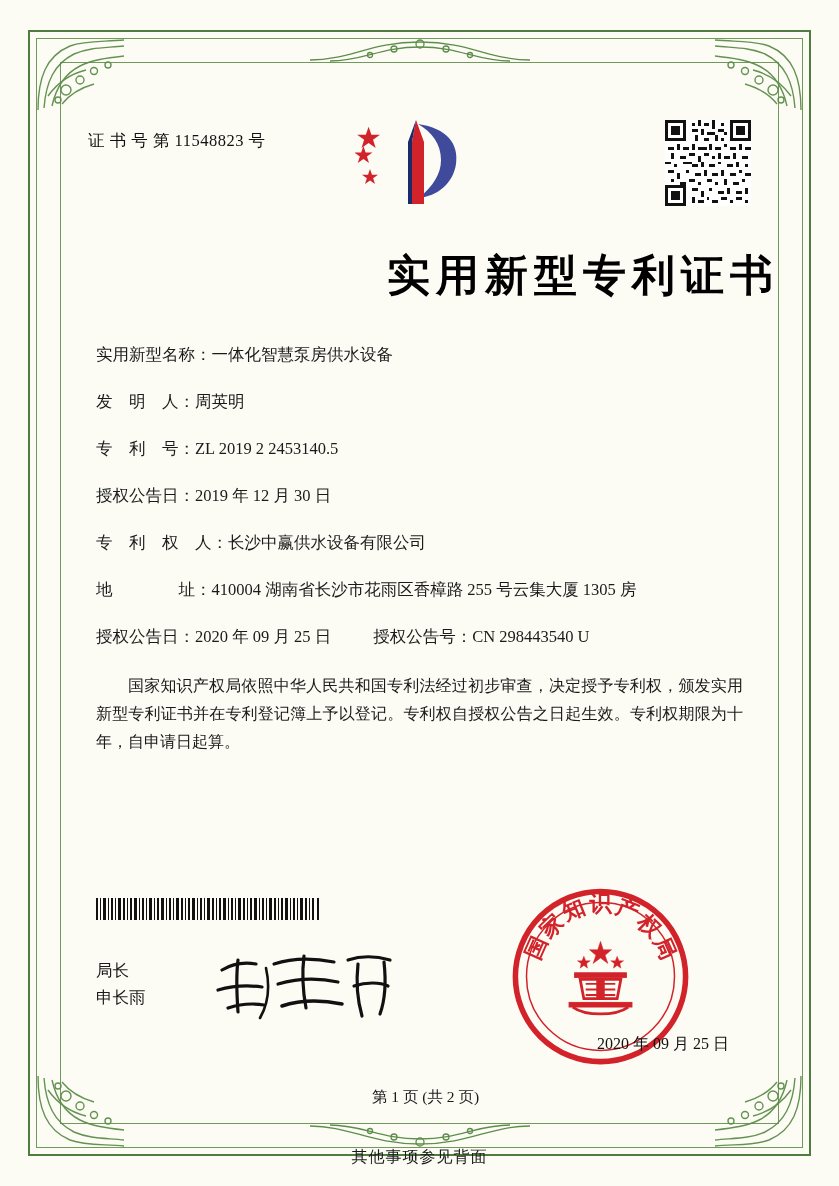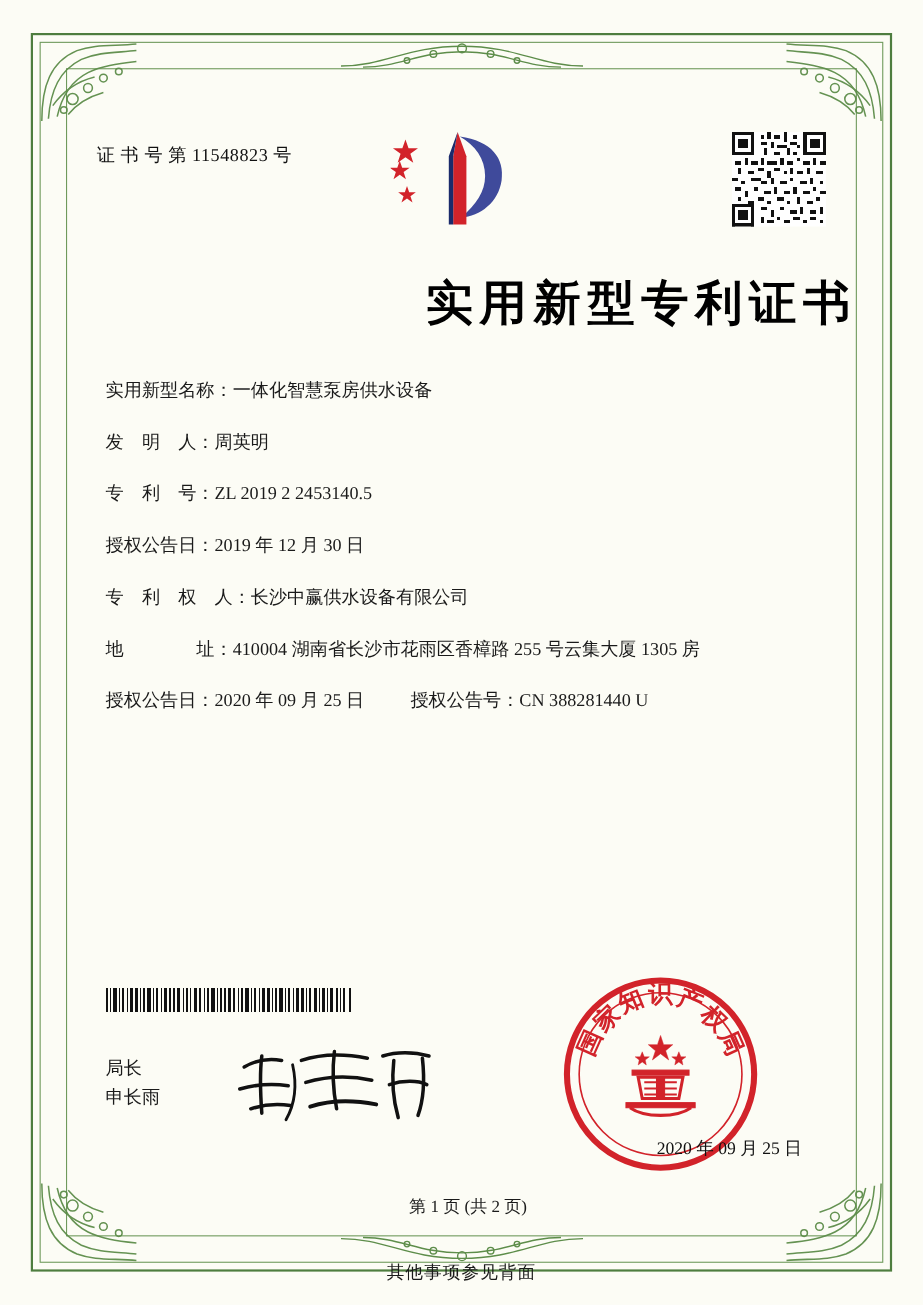--- a/index.html
+++ b/index.html
@@ -454,26 +454,27 @@
 
       <div class="field-row">
         <span class="field-label">地　　　　址：</span>
         <span class="field-value">410004 湖南省长沙市花雨区香樟路 255 号云集大厦 1305 房</span>
       </div>
 
       <div class="field-row split">
         <span class="field-label">授权公告日：</span>
         <span class="field-value">2020 年 09 月 25 日</span>
         <span class="field-label2">授权公告号：</span>
-        <span class="field-value2">CN 388281440 U</span>
+        <span class="field-value2">CN 298443540 U</span>
       </div>
 
     </div>
 
     <div class="paras">
+      <p class="para">国家知识产权局依照中华人民共和国专利法经过初步审查，决定授予专利权，颁发实用新型专利证书并在专利登记簿上予以登记。专利权自授权公告之日起生效。专利权期限为十年，自申请日起算。</p>
     </div>
 
     <div class="barcode">
       <svg viewBox="0 0 226 22" preserveAspectRatio="none" shape-rendering="crispEdges">
         <g fill="#111">
           <rect x="0" y="0" width="2" height="22"></rect>
             <rect x="4" y="0" width="1" height="22"></rect>
           <rect x="7" y="0" width="3" height="22"></rect>
             <rect x="12" y="0" width="1" height="22"></rect>
           <rect x="15" y="0" width="2" height="22"></rect>

